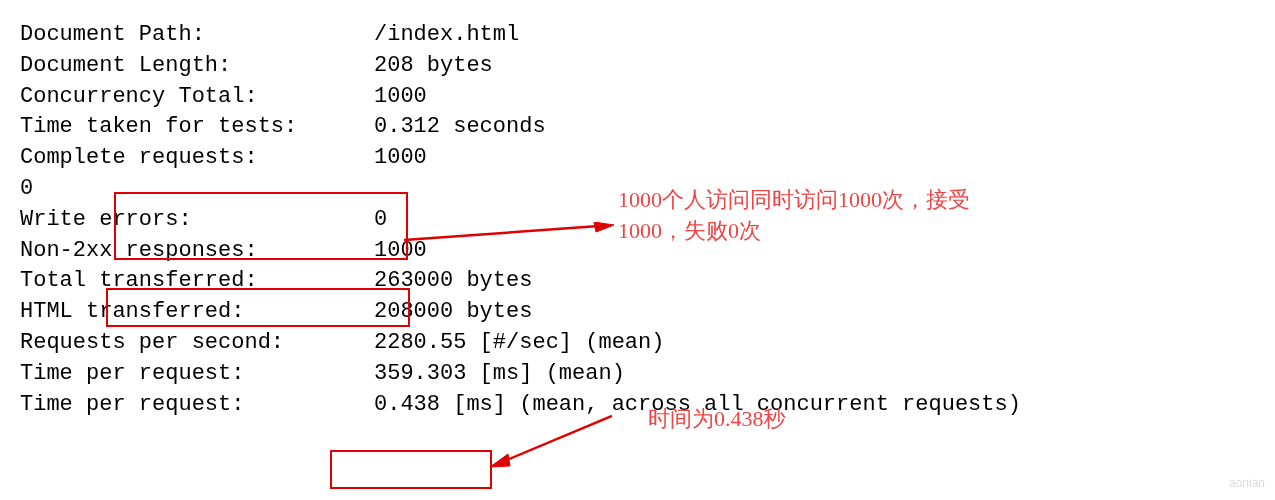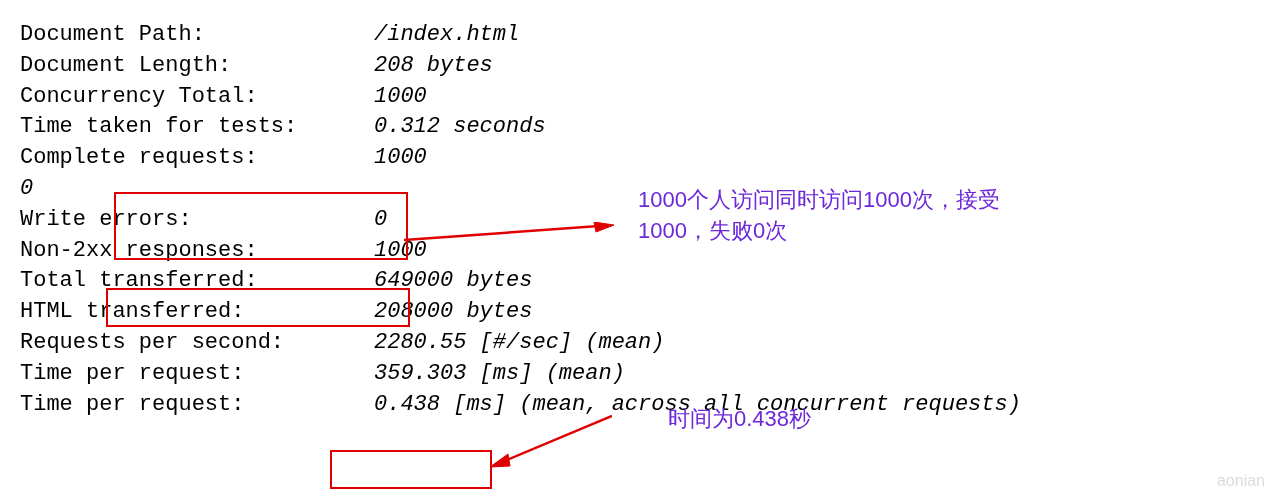--- a/index.html
+++ b/index.html
@@ -19,29 +19,27 @@
     display: flex;
     white-space: pre;
     gap: 44px;
   }
   .label {
     width: 310px;
     flex-shrink: 0;
   }
   .value {
     flex-shrink: 0;
-    font-style: italic;
   }
   .annotation {
     position: absolute;
-    color: #6d28d9;
-    font-family: Liberation Sans, sans-serif;
+    color: #ef4444;
+    font-family: Liberation Serif, serif;
     font-size: 22px;
     line-height: 1.4;
-    margin-left: 20px;
   }
   .ann1 { left: 618px; top: 185px; width: 400px; }
   .ann2 { left: 648px; top: 404px; }
   .box {
     position: absolute;
     border: 2px solid #e00000;
     pointer-events: none;
   }
   .box1 { left: 114px; top: 192px; width: 290px; height: 64px; }
   .box2 { left: 106px; top: 288px; width: 300px; height: 35px; }
@@ -49,21 +47,21 @@
   .arrow {
     position: absolute;
     stroke: #e00000;
     fill: #e00000;
   }
   .watermark {
     position: absolute;
     right: 10px;
     bottom: 8px;
     font-family: sans-serif;
-    font-size: 16px;
+    font-size: 12px;
     color: rgba(0,0,0,0.15);
   }
 </style>
 </head>
 <body>
 
 <div>
   <div class="line">
     <span class="label">Document Path:</span>
     <span class="value">/index.html</span>
@@ -94,21 +92,21 @@
   <div class="line">
     <span class="label">Write errors:</span>
     <span class="value">0</span>
   </div>
   <div class="line">
     <span class="label">Non-2xx responses:</span>
     <span class="value">1000</span>
   </div>
   <div class="line">
     <span class="label">Total transferred:</span>
-    <span class="value">649000 bytes</span>
+    <span class="value">263000 bytes</span>
   </div>
   <div class="line">
     <span class="label">HTML transferred:</span>
     <span class="value">208000 bytes</span>
   </div>
   <div class="line">
     <span class="label">Requests per second:</span>
     <span class="value">2280.55 [#/sec] (mean)</span>
   </div>
   <div class="line">

